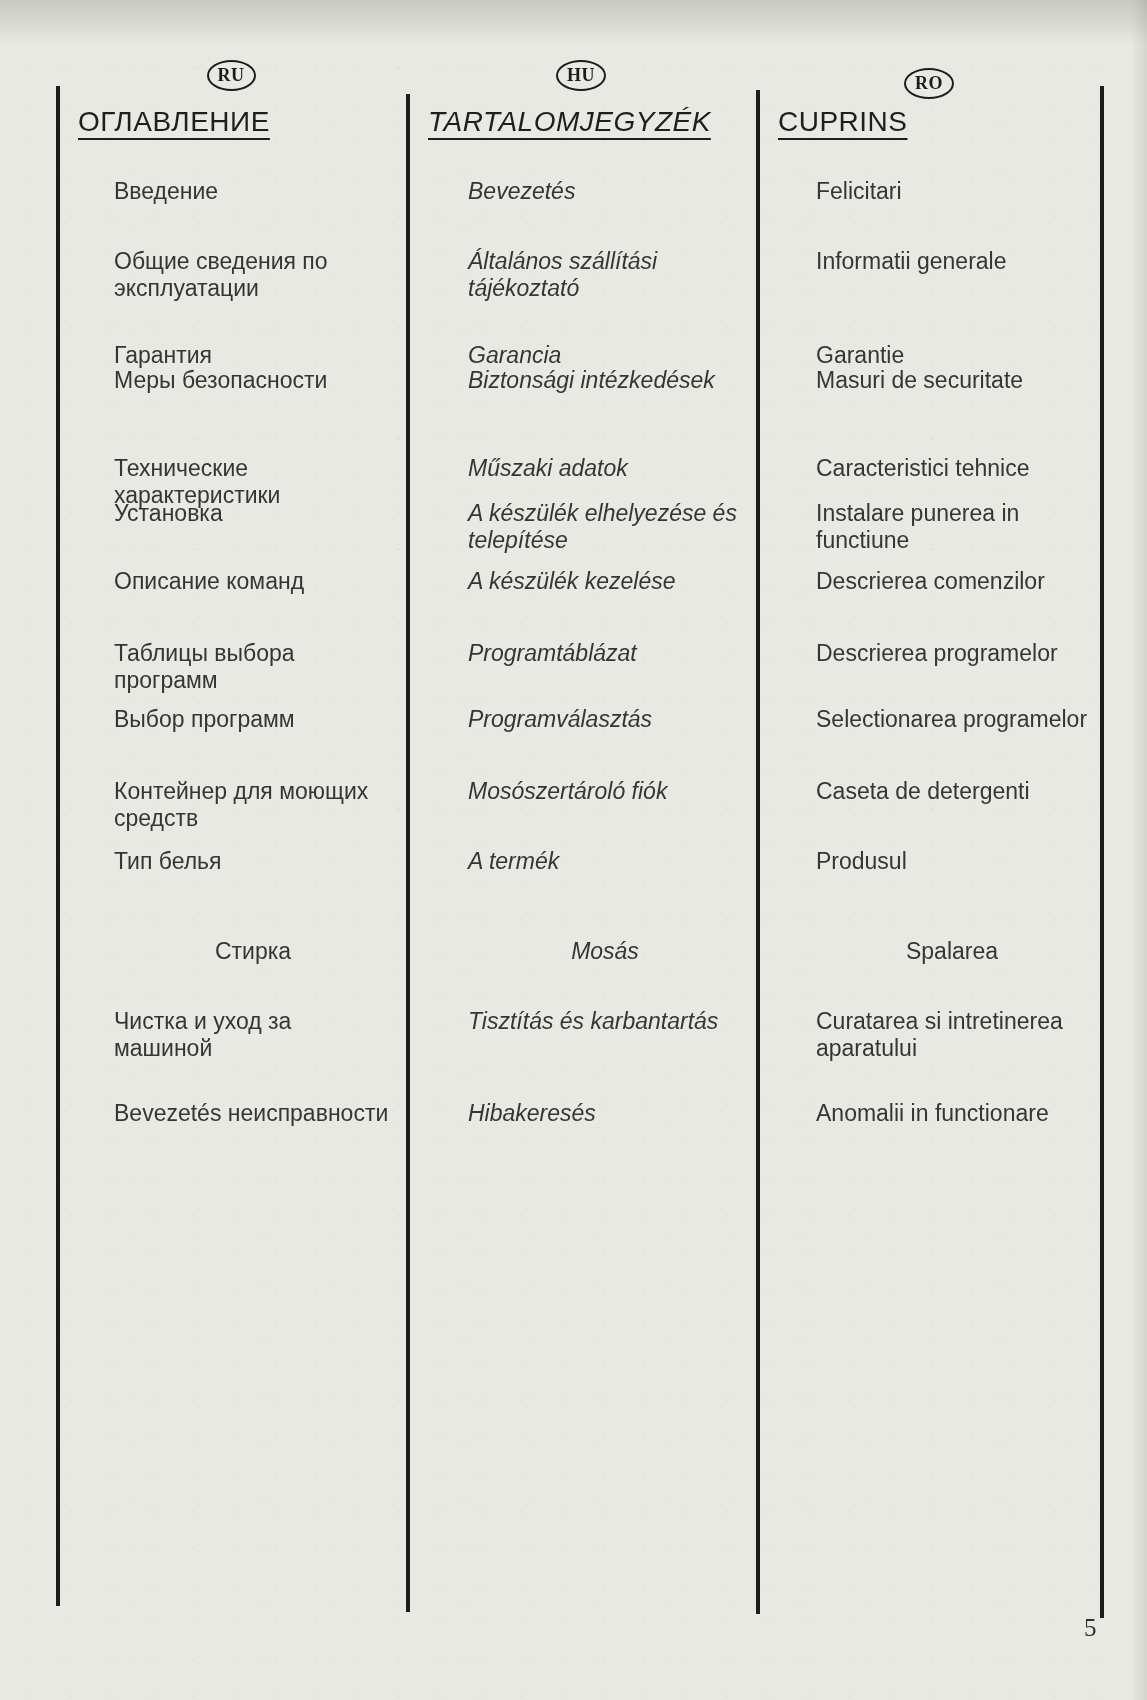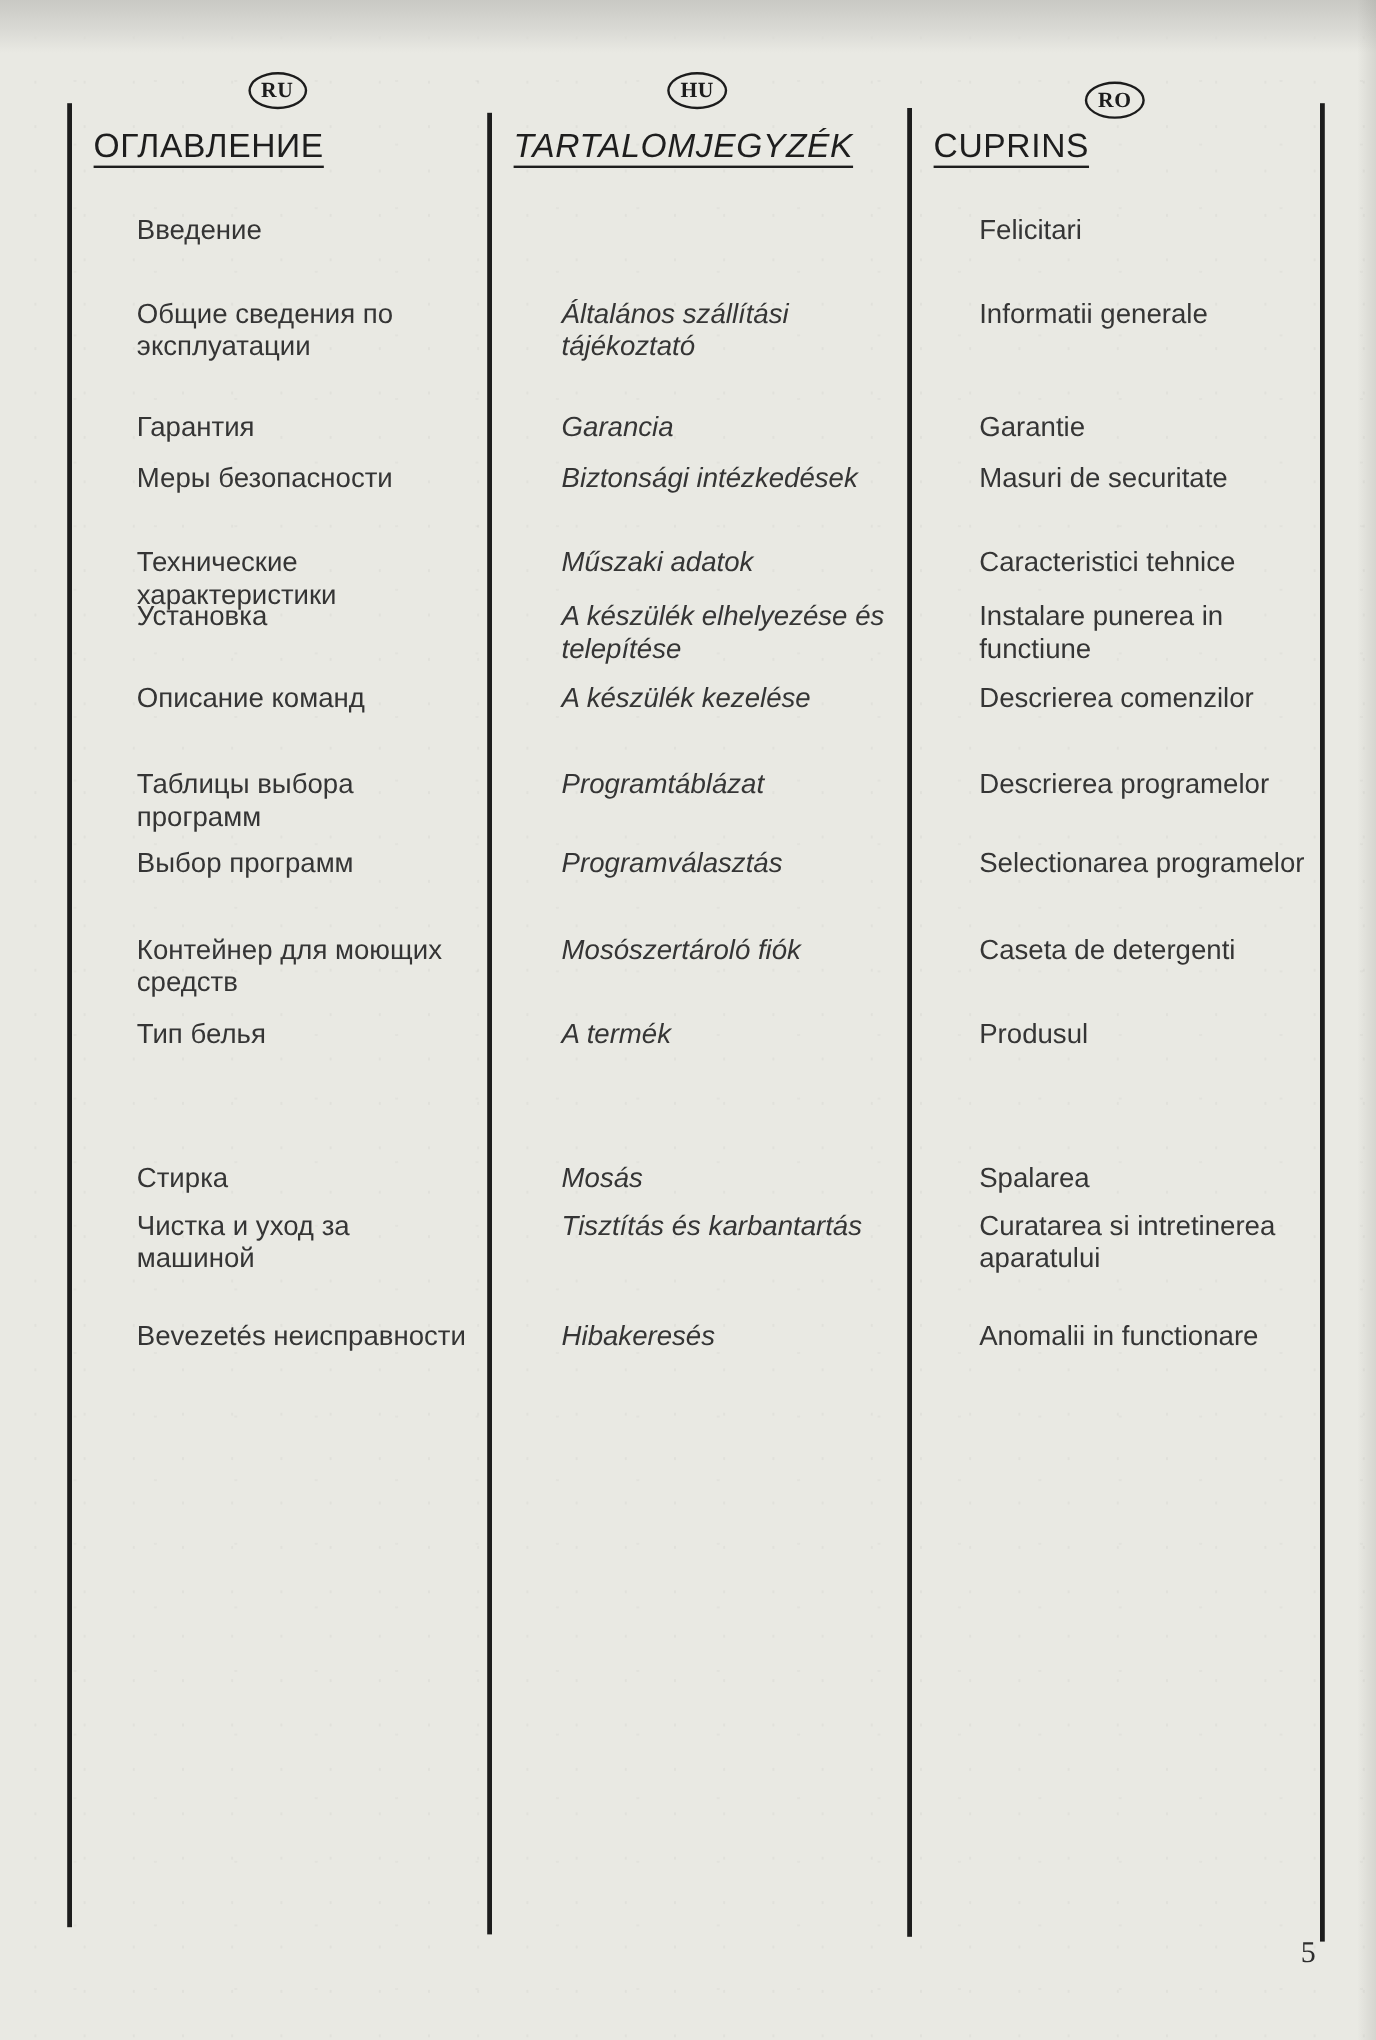--- a/index.html
+++ b/index.html
@@ -51,23 +51,23 @@
   }
   .col-hu .col-title{font-style:italic;}
 
   .item{
     position:absolute;left:20px;right:12px;
     font-size:23px;line-height:1.18;color:#353535;margin-left:36px;
   }
   .col-hu .item{left:24px;font-style:italic;}
   .col-ro .item{left:22px;}
 
-  .r0 {top:178px;} .r1 {top:248px;} .r2 {top:342px;} .r3 {top:385px;}
+  .r0 {top:178px;} .r1 {top:248px;} .r2 {top:342px;} .r3 {top:367px;}
   .r4 {top:455px;} .r5 {top:500px;} .r6 {top:568px;} .r7 {top:640px;}
-  .r8 {top:706px;} .r9 {top:778px;} .r10{top:848px;} .r11{top:968px;}
+  .r8 {top:706px;} .r9 {top:778px;} .r10{top:848px;} .r11{top:938px;text-align:center;}
   .r12{top:1008px;} .r13{top:1100px;}
 
   .page-number{
     position:absolute;left:1084px;top:1614px;
     font-family:"Liberation Serif", serif;
     font-size:25px;color:#2e2e2e;
   }
 </style>
 </head>
 <body>
@@ -99,20 +99,21 @@
   <div class="item r11">Стирка</div>
   <div class="item r12">Чистка и уход за машиной</div>
   <div class="item r13">Bevezetés неисправности</div>
 </div>
 
 <div class="col col-hu">
   <div class="badge-row">
     <span class="lang-badge">HU</span>
   </div>
   <div class="col-title">TARTALOMJEGYZÉK</div>
+  <div class="item r0">Bevezetés</div>
   <div class="item r1">Általános szállítási tájékoztató</div>
   <div class="item r2">Garancia</div>
   <div class="item r3">Biztonsági intézkedések</div>
   <div class="item r4">Műszaki adatok</div>
   <div class="item r5">A készülék elhelyezése és telepítése</div>
   <div class="item r6">A készülék kezelése</div>
   <div class="item r7">Programtáblázat</div>
   <div class="item r8">Programválasztás</div>
   <div class="item r9">Mosószertároló fiók</div>
   <div class="item r11">Mosás</div>

